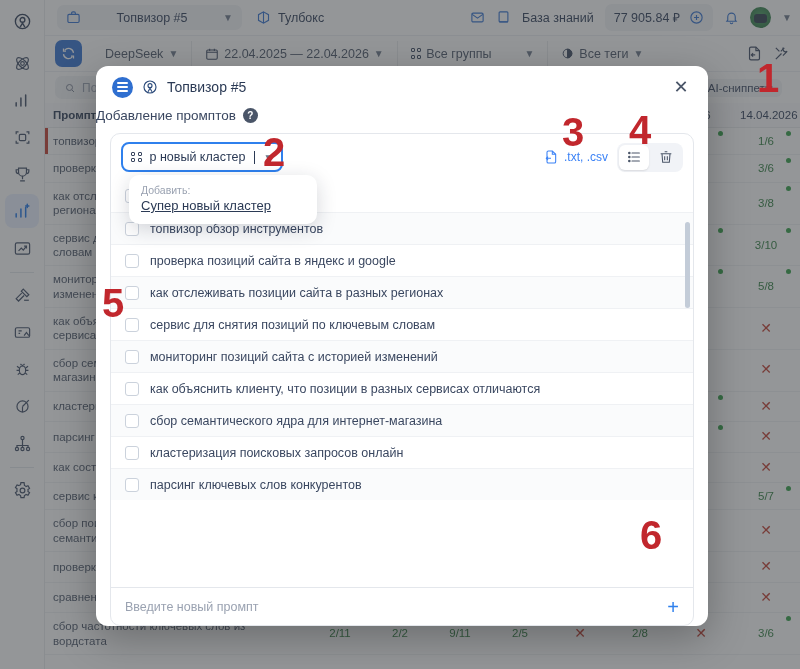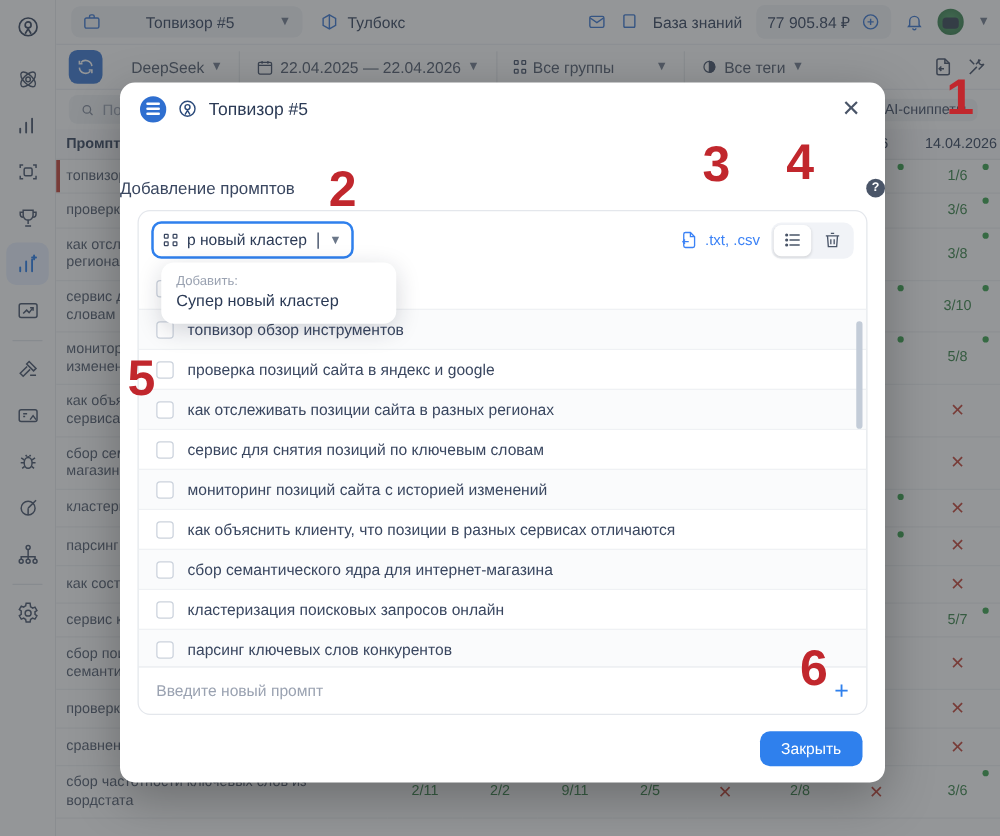--- a/index.html
+++ b/index.html
@@ -175,22 +175,22 @@
   .m-burger i { display: block; width: 11px; height: 1.6px; background: #fff; border-radius: 1px; }
   .m-logo { color: #2b4a7a; display: flex; align-items: center; }
   .m-logo svg { width: 16px; height: 16px; }
   .m-title { font-size: 14px; color: #2b3a55; }
   .m-close {
     margin-left: auto; color: #4a5568; font-size: 18px; line-height: 1;
     width: 22px; height: 22px; display: flex; align-items: center; justify-content: center;
   }
   .m-sub {
     text-align: center; font-size: 13.5px; color: #3a4760;
-    display: flex; align-items: center; justify-content: space-between; gap: 7px;
-    padding-bottom: 10px; flex: none; margin-top: 35px;
+    display: flex; align-items: center; justify-content: flex-start; gap: 7px;
+    padding-bottom: 10px; flex: none;
   }
   .help-ico {
     width: 15px; height: 15px; border-radius: 50%;
     background: #4a5568; color: #fff; font-size: 10px; font-weight: 700;
     display: flex; align-items: center; justify-content: center;
   }
   .m-body {
     margin: 0 14px 0; border: 1px solid #e4e7ec; border-radius: 10px;
     flex: 1; display: flex; flex-direction: column; min-height: 0;
     background: #fff; position: relative;
@@ -226,21 +226,21 @@
   .seg-btn svg { width: 16px; height: 16px; }
 
   
   .suggest {
     position: absolute; left: 18px; top: 41px;
     width: 188px; background: #fff; border-radius: 10px;
     box-shadow: 0 5px 20px rgba(20,30,50,0.18); z-index: 20;
     padding: 9px 12px 11px;
   }
   .suggest .lbl { font-size: 10.5px; color: #9aa2b1; margin-bottom: 2px; }
-  .suggest .val { font-size: 13px; color: #2b3a55; }
+  .suggest .val { font-size: 13px; color: #2b3a55; text-decoration: underline; }
 
   
   .m-list { flex: 1; overflow: hidden; position: relative; min-height: 0; }
   .li {
     display: flex; align-items: center; gap: 11px;
     height: 32px; padding: 0 14px;
     border-top: 1px solid #eff1f4;
     font-size: 12.5px; color: #3a4760;
   }
   .li.alt { background: #fafbfc; }
@@ -824,23 +824,20 @@
           </div>
         <div class="m-scroll"></div>
       </div>
 
       <div class="m-input-row">
         <span class="ph">Введите новый промпт</span>
         <span class="plus">+</span>
       </div>
     </div>
 
-    <div class="m-foot">
-      <span class="btn-close">Закрыть</span>
-    </div>
   </div>
 
   <div id="annots">
       <div class="ann" style="left: 757px; top: 58px; font-size: 40px;">1</div>
       <div class="ann" style="left: 263px; top: 132px; font-size: 40px;">2</div>
       <div class="ann" style="left: 562px; top: 112px; font-size: 40px;">3</div>
       <div class="ann" style="left: 629px; top: 110px; font-size: 40px;">4</div>
       <div class="ann" style="left: 102px; top: 283px; font-size: 40px;">5</div>
       <div class="ann" style="left: 640px; top: 515px; font-size: 40px;">6</div>
     </div>

